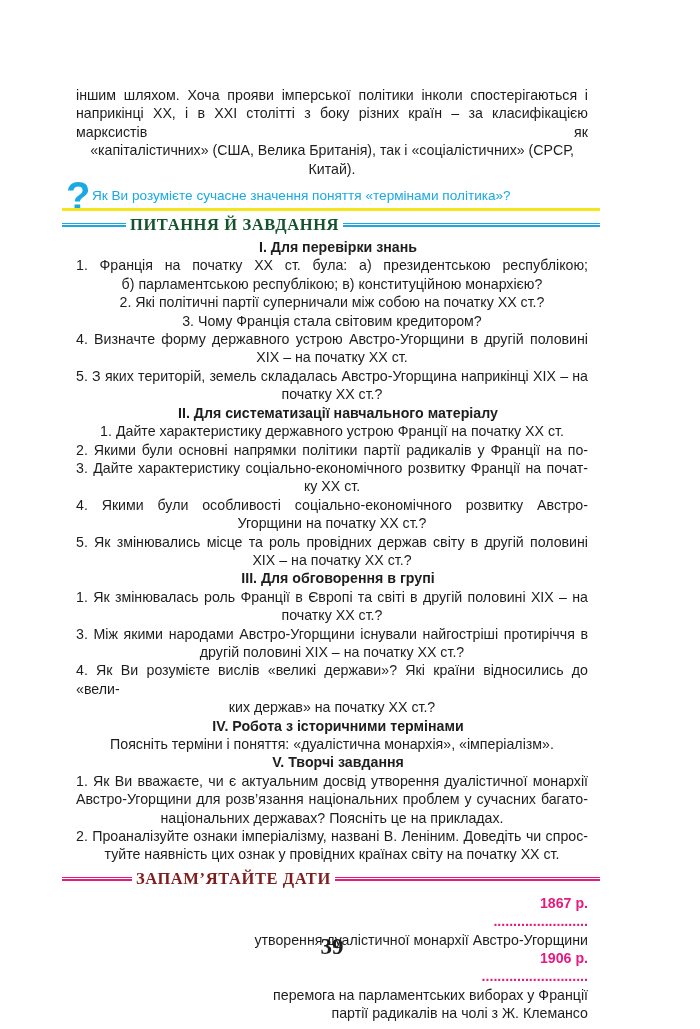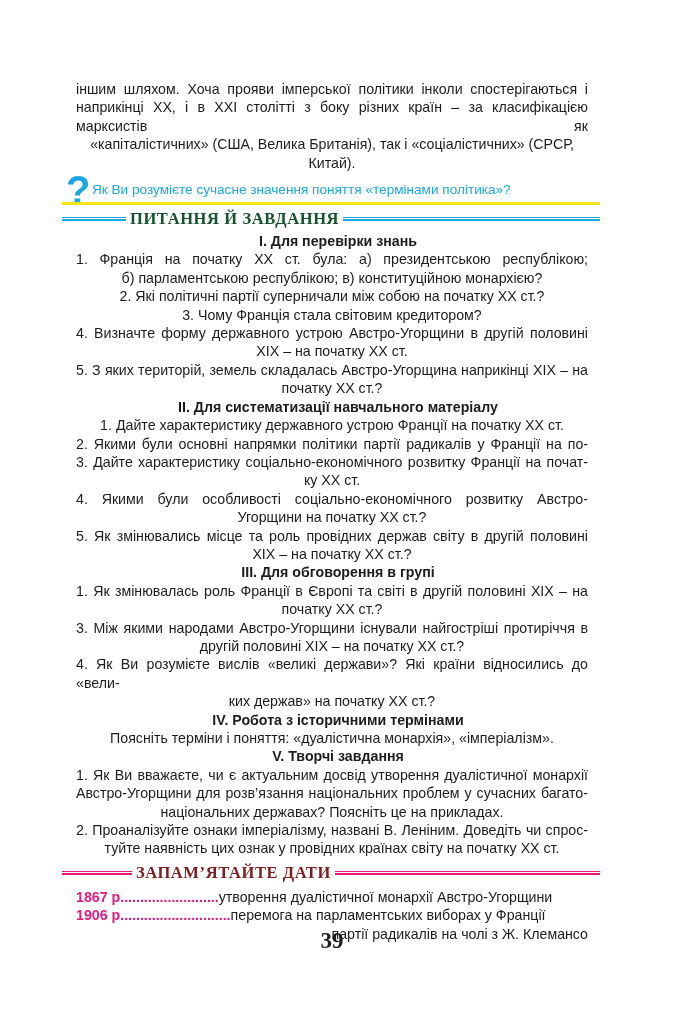--- a/index.html
+++ b/index.html
@@ -1,18 +1,18 @@
 <!DOCTYPE html>
 <html><head>
   <meta charset="utf-8">
   <style>
     html, body { margin: 0; padding: 0; background: #ffffff; }
     body { width: 700px; height: 1029px; position: relative; overflow: hidden; }
     .page {
-      position: absolute; left: 76px; top: 80px; width: 512px;
+      position: absolute; left: 76px; top: 86px; width: 512px;
       font-family: "Liberation Sans", sans-serif; font-size: 14.2px; line-height: 18.4px; color: #1d1d1d;
     }
     p { margin: 0; text-align: center; }
     .just-last { text-align: justify; text-align-last: justify; }
     .question-block { position: relative; margin-top: 4px; height: 30px; }
     .q-mark {
       position: absolute; left: -10px; top: -6px; font-size: 40px; line-height: 40px;
       color: #1ba9e3; font-family: "Liberation Sans", sans-serif; font-weight: bold;
     }
     .q-text { position: absolute; left: 16px; top: 5px; color: #1ba9e3; font-size: 13.6px; }
@@ -23,21 +23,21 @@
     .hdr-line.pink { border-color: #e6197f; background: #ffffff; }
     .hdr-line.first { flex: 0 0 64px; }
     .hdr-title {
       font-family: "Liberation Serif", serif; font-weight: bold; font-size: 16.5px; letter-spacing: 0.6px;
       padding: 0 4px; white-space: nowrap;
     }
     .hdr-title.blue { color: #14532d; }
     .hdr-title.pink { color: #7f1d1d; }
     .sub { font-weight: bold; padding-left: 12px; }
     .dates { margin-top: 6px; }
-    .date-row { display: flex; align-items: flex-start; }
+    .date-row { display: flex; align-items: flex-end; flex-direction: column; }
     .date-year { color: #e6197f; font-weight: bold; white-space: nowrap; }
     .date-dots { color: #e6197f; font-weight: bold; overflow: hidden; white-space: nowrap; }
     .date-text { white-space: nowrap; }
     .date-cont { text-align: right; }
     .page-number {
       position: absolute; left: 0; right: 0; top: 852px; text-align: center;
       font-family: "Liberation Serif", serif; font-weight: bold; font-size: 23px;
     }
   </style>
 </head>

